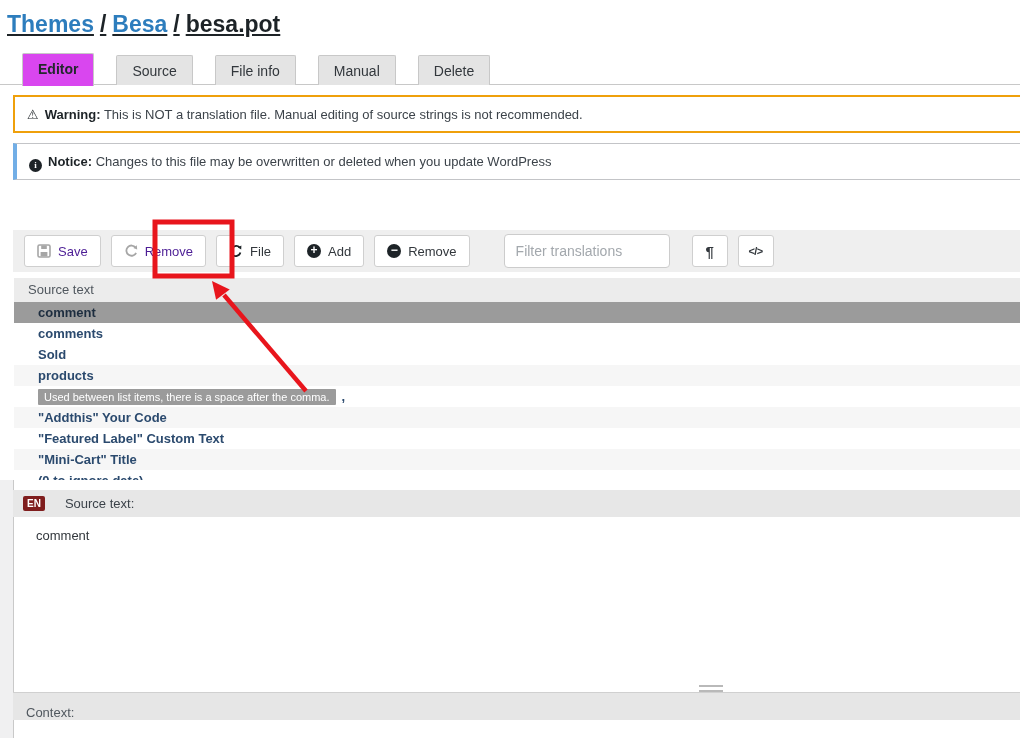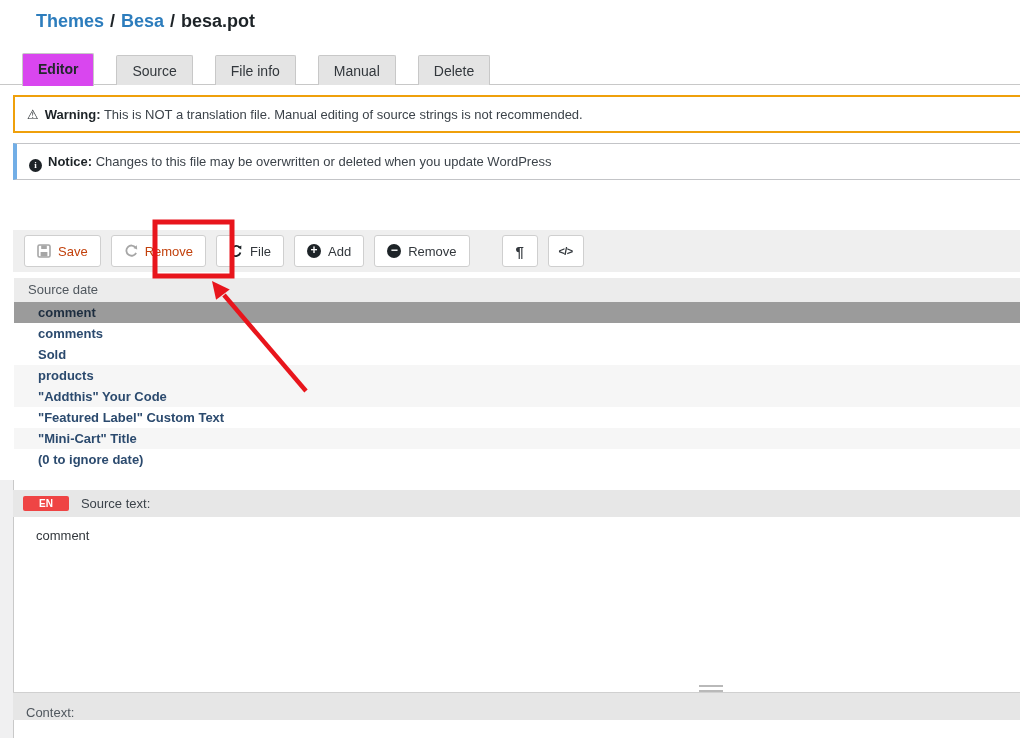--- a/index.html
+++ b/index.html
@@ -1,21 +1,21 @@
 <!DOCTYPE html>
 <html><head>
 <meta charset="utf-8">
 <style>
   * { margin:0; padding:0; box-sizing:border-box; }
   html,body { width:1020px; height:738px; overflow:hidden; background:#fff;
               font-family:"Liberation Sans","DejaVu Sans",sans-serif; color:#3c434a; }
   #page { position:relative; width:1020px; height:738px; }
 
   
-  #breadcrumb { position:absolute; left:36px; top:11px; font-size:18px; color:#1d2327; }
+  #breadcrumb { position:absolute; left:7px; top:11px; font-size:23px; color:#1d2327;text-decoration:underline; }
   #breadcrumb a { color:#2d7dbd; text-decoration:none; cursor:pointer; }
   #breadcrumb .sep { color:#1d2327; padding:0 6px; }
 
   
   #tabbar { position:absolute; left:0; right:0; top:52px; height:33px; border-bottom:1px solid #c8c8c8; }
   .tab { position:relative; display:inline-block; margin-left:16px; margin-right:6px;
          padding:7px 15px 6px; font-size:14px; background:#e4e4e4; border:1px solid #c8c8c8;
          border-bottom:none; color:#32373c; cursor:pointer; top:3px; border-radius:2px 2px 0 0;}
   .tab:first-child { margin-left:22px; }
   .tab.active { background:#d946ef; font-weight:bold; color:#23282d; top:1px; padding-bottom:9px; z-index:2; }
@@ -34,21 +34,21 @@
   
   #template-line { position:absolute; left:16px; top:198px; font-size:13px; color:#50575e; }
   #template-line b { font-size:15px; color:#23282d; margin-right:6px; }
 
   
   #toolbar { position:absolute; left:13px; right:0; top:230px; height:42px; background:#efefef;
              display:flex; align-items:center; padding-left:11px; }
   .btn { background:#fff; border:1px solid #cfcfcf; border-radius:3px; height:32px; padding:0 12px;
          font-size:13px; display:inline-flex; align-items:center; gap:7px; color:#32373c;
          cursor:pointer; margin-right:10px; white-space:nowrap; }
-  .btn.disabled { color:#c2410c; cursor:default; }
+  .btn.disabled { color:#4c1d95; cursor:default; }
   .btn svg { display:block; }
   .circle-ic { display:inline-block; width:14px; height:14px; border-radius:50%; background:#1d2327;
                color:#fff; text-align:center; line-height:13px; font-size:12px; font-weight:bold; }
   #filter-input { margin-left:24px; width:166px; height:34px; border:1px solid #ccc; border-radius:4px;
                   padding:0 11px; font-size:14px; color:#32373c; background:#fff;
                   font-family:"Liberation Sans","DejaVu Sans",sans-serif; }
   #filter-input::placeholder { color:#a3a8ad; }
   .sq-btn { margin-left:0; width:36px; justify-content:center; padding:0; font-weight:bold; }
   #pilcrow-btn { margin-left:22px; font-size:15px; }
   #code-btn { font-size:11px; letter-spacing:-0.5px; margin-right:0; }
@@ -71,22 +71,22 @@
   #grip1 { left:860px; top:1px; }
   .grip-bar2 { position:absolute; left:14px; right:0; top:683px; height:9px; background:#fff; }
   #grip2 { left:685px; top:2px; }
 
   
   #left-strip { position:absolute; left:0; top:480px; width:13px; height:258px; background:#f0f0f1; }
   #editor-region { position:absolute; left:13px; right:0; top:480px; height:258px;
                    border-left:1px solid #c9c9c9; background:#fff; }
   #en-bar { position:absolute; left:13px; right:0; top:490px; height:27px; background:#e7e7e7;
             display:flex; align-items:center; padding-left:10px; font-size:13px; color:#3c434a; }
-  .lang-badge { background:#ef4444; color:#fff; font-size:10px; font-weight:bold; padding:2px 16px;
-                border-radius:2px; margin-right:12px; }
+  .lang-badge { background:#7f1d1d; color:#fff; font-size:10px; font-weight:bold; padding:2px 4px;
+                border-radius:2px; margin-right:20px; }
   #source-value-pane { position:absolute; left:14px; right:0; top:517px; height:166px; background:#fff;
                        font-size:13px; color:#32373c; padding:11px 0 0 22px; cursor:text; }
   #context-bar { position:absolute; left:13px; right:0; top:692px; height:28px; background:#e6e6e6;
                  border-top:1px solid #d0d0d0; display:flex; align-items:flex-end; padding-left:13px;
                  font-size:13px; color:#50575e; }
 
   
   #annotation { position:absolute; left:0; top:0; width:1020px; height:738px; z-index:50;
                 pointer-events:none; }
 </style>
@@ -138,34 +138,36 @@
       <span>File</span>
     </button>
     <button class="btn">
       <span class="circle-ic">+</span>
       <span>Add</span>
     </button>
     <button class="btn">
       <span class="circle-ic">−</span>
       <span>Remove</span>
     </button>
+    <input id="filter-input" type="text" placeholder="Filter translations" style="">
     <button class="btn sq-btn" id="pilcrow-btn">
       <span>¶</span>
     </button>
     <button class="btn sq-btn" id="code-btn">
       <span>&lt;/&gt;</span>
     </button>
   </div>
 
   <div id="source-list">
-    <div id="list-header">Source date</div>
+    <div id="list-header">Source text</div>
     <div class="row selected">comment</div>
     <div class="row">comments</div>
     <div class="row">Sold</div>
     <div class="row alt">products</div>
+    <div class="row"><span class="ctx-badge">Used between list items, there is a space after the comma.</span><span>,</span></div>
     <div class="row alt">"Addthis" Your Code</div>
     <div class="row">"Featured Label" Custom Text</div>
     <div class="row alt">"Mini-Cart" Title</div>
     <div class="row">(0 to ignore date)</div>
   </div>
 
   <div class="grip-bar1">
     <span class="grip" id="grip1"></span>
   </div>
 

